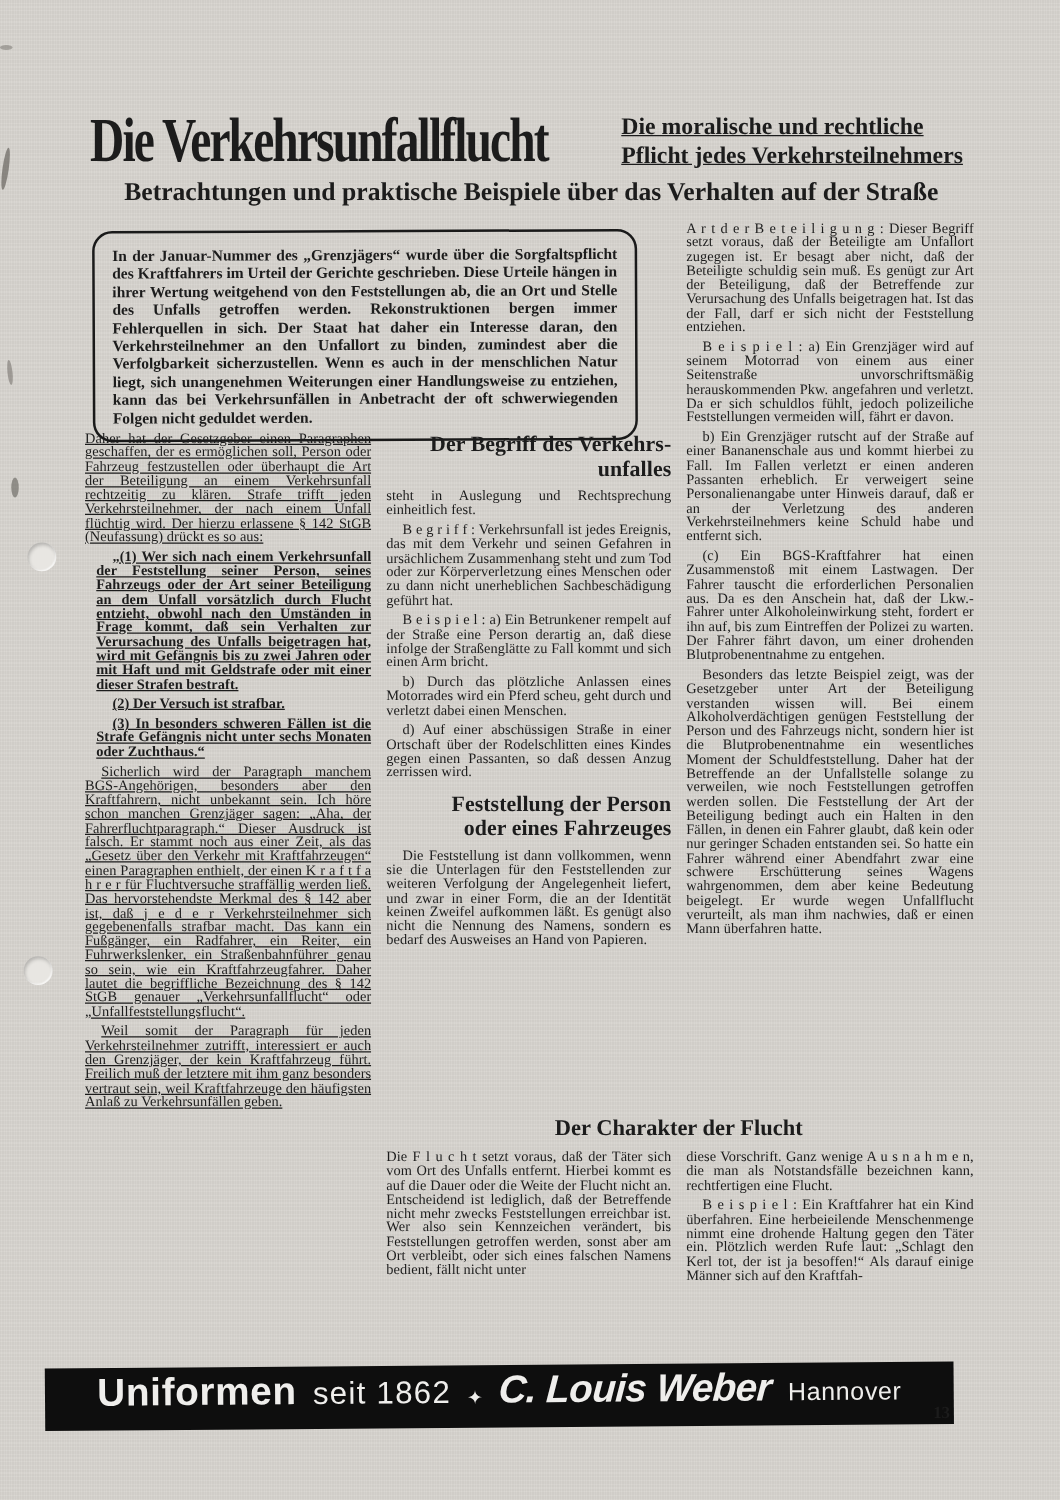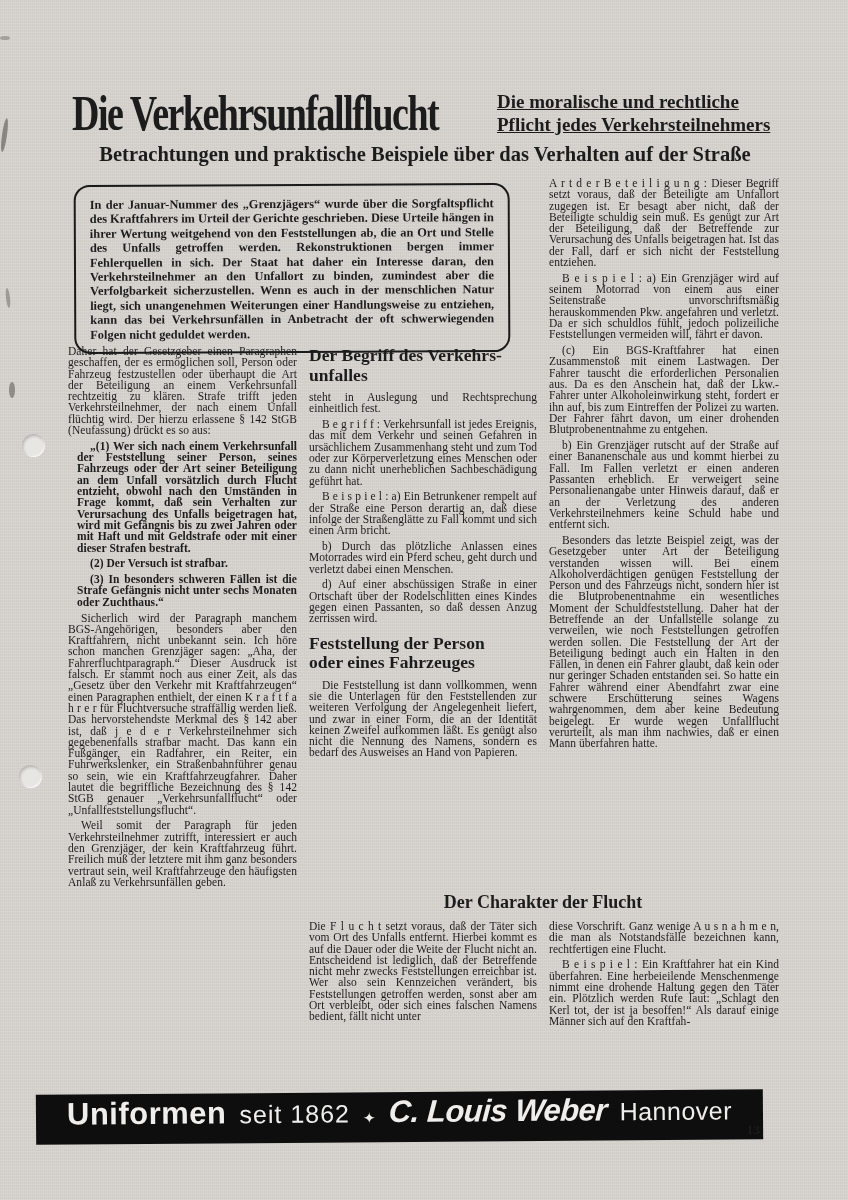--- a/index.html
+++ b/index.html
@@ -47,25 +47,25 @@
   }
   .col{
     position:absolute;text-align:justify;
     font-size:11.5px;line-height:11.3px;letter-spacing:0.05px;
     overflow:hidden;
   }
   .col p{margin:0 0 4.5px 0;text-indent:13px;}
   .col p.noindent{text-indent:0;}
   .col p.law{font-weight:bold;padding-left:9px;}
   .colhead{
-    font-weight:bold;font-size:17.5px;line-height:19.5px;text-align:left;
+    font-weight:bold;font-size:17.5px;line-height:19.5px;text-align:right;
     white-space:pre-line;margin:0 0 7px 0;
   }
   .colhead.second{margin-top:9px;}
-  .col-left{left:68px;top:346px;width:229px;height:736px;}
+  .col-left{left:68px;top:346px;width:229px;height:736px;text-decoration:underline;}
   .col-mid{left:309px;top:346px;width:228px;height:542px;}
   .col-right{left:549px;top:178px;width:230px;height:714px;}
   .flucht-head{
     position:absolute;left:308px;top:892px;width:470px;text-align:center;
     font-size:18px;font-weight:bold;
   }
   .col-flucht-left{left:309px;top:921px;width:228px;height:164px;}
   .col-flucht-right{left:549px;top:921px;width:230px;height:166px;}
 
   .banner{
@@ -73,21 +73,21 @@
     background:#0e0e0e;color:#efeeec;
     display:flex;align-items:baseline;justify-content:center;gap:13px;
     transform:rotate(-0.45deg);
     font-family:"Liberation Sans", sans-serif;
     padding-top:2px;box-sizing:border-box;
   }
   .banner .product{font-size:31px;font-weight:bold;letter-spacing:0.5px;}
   .banner .since{font-size:25px;letter-spacing:1px;}
   .banner .sep{font-size:15px;align-self:center;}
   .banner .company{font-size:31px;font-weight:bold;font-style:italic;letter-spacing:-0.5px;transform:skewX(-4deg);}
-  .banner .city{font-size:25px;letter-spacing:0.5px;}
+  .banner .city{font-size:20px;letter-spacing:0.5px;}
   .pageno{
     position:absolute;left:720px;top:1122px;width:40px;text-align:right;
     font-size:13.5px;font-weight:bold;
   }
 </style>
 </head>
 <body>
 
 <div class="page">
 
@@ -126,22 +126,22 @@
     <p>b) Durch das plötzliche Anlassen eines Motorrades wird ein Pferd scheu, geht durch und verletzt dabei einen Menschen.</p>
     <p>d) Auf einer abschüssigen Straße in einer Ortschaft über der Rodelschlitten eines Kindes gegen einen Passanten, so daß dessen Anzug zerrissen wird.</p>
     <div class="colhead second">Feststellung der Person
 oder eines Fahrzeuges</div>
     <p>Die Feststellung ist dann vollkommen, wenn sie die Unterlagen für den Feststellenden zur weiteren Verfolgung der Angelegenheit liefert, und zwar in einer Form, die an der Identität keinen Zweifel aufkommen läßt. Es genügt also nicht die Nennung des Namens, sondern es bedarf des Ausweises an Hand von Papieren.</p>
   </div>
 
   <div class="col col-right">
     <p class="noindent">A r t  d e r  B e t e i l i g u n g :  Dieser Begriff setzt voraus, daß der Beteiligte am Unfallort zugegen ist. Er besagt aber nicht, daß der Beteiligte schuldig sein muß. Es genügt zur Art der Beteiligung, daß der Betreffende zur Verursachung des Unfalls beigetragen hat. Ist das der Fall, darf er sich nicht der Feststellung entziehen.</p>
     <p>B e i s p i e l :  a) Ein Grenzjäger wird auf seinem Motorrad von einem aus einer Seitenstraße unvorschriftsmäßig herauskommenden Pkw. angefahren und verletzt. Da er sich schuldlos fühlt, jedoch polizeiliche Feststellungen vermeiden will, fährt er davon.</p>
+    <p>b) Ein Grenzjäger rutscht auf der Straße auf einer Bananenschale aus und kommt hierbei zu Fall. Im Fallen verletzt er einen anderen Passanten erheblich. Er verweigert seine Personalienangabe unter Hinweis darauf, daß er an der Verletzung des anderen Verkehrsteilnehmers keine Schuld habe und entfernt sich.</p>
     <p>(c) Ein BGS-Kraftfahrer hat einen Zusammenstoß mit einem Lastwagen. Der Fahrer tauscht die erforderlichen Personalien aus. Da es den Anschein hat, daß der Lkw.-Fahrer unter Alkoholeinwirkung steht, fordert er ihn auf, bis zum Eintreffen der Polizei zu warten. Der Fahrer fährt davon, um einer drohenden Blutprobenentnahme zu entgehen.</p>
-    <p>b) Ein Grenzjäger rutscht auf der Straße auf einer Bananenschale aus und kommt hierbei zu Fall. Im Fallen verletzt er einen anderen Passanten erheblich. Er verweigert seine Personalienangabe unter Hinweis darauf, daß er an der Verletzung des anderen Verkehrsteilnehmers keine Schuld habe und entfernt sich.</p>
     <p>Besonders das letzte Beispiel zeigt, was der Gesetzgeber unter Art der Beteiligung verstanden wissen will. Bei einem Alkoholverdächtigen genügen Feststellung der Person und des Fahrzeugs nicht, sondern hier ist die Blutprobenentnahme ein wesentliches Moment der Schuldfeststellung. Daher hat der Betreffende an der Unfallstelle solange zu verweilen, wie noch Feststellungen getroffen werden sollen. Die Feststellung der Art der Beteiligung bedingt auch ein Halten in den Fällen, in denen ein Fahrer glaubt, daß kein oder nur geringer Schaden entstanden sei. So hatte ein Fahrer während einer Abendfahrt zwar eine schwere Erschütterung seines Wagens wahrgenommen, dem aber keine Bedeutung beigelegt. Er wurde wegen Unfallflucht verurteilt, als man ihm nachwies, daß er einen Mann überfahren hatte.</p>
   </div>
 
   <div class="flucht-head">Der Charakter der Flucht</div>
 
   <div class="col col-flucht-left">
     <p class="noindent">Die F l u c h t setzt voraus, daß der Täter sich vom Ort des Unfalls entfernt. Hierbei kommt es auf die Dauer oder die Weite der Flucht nicht an. Entscheidend ist lediglich, daß der Betreffende nicht mehr zwecks Feststellungen erreichbar ist. Wer also sein Kennzeichen verändert, bis Feststellungen getroffen werden, sonst aber am Ort verbleibt, oder sich eines falschen Namens bedient, fällt nicht unter</p>
   </div>
 
   <div class="col col-flucht-right">

